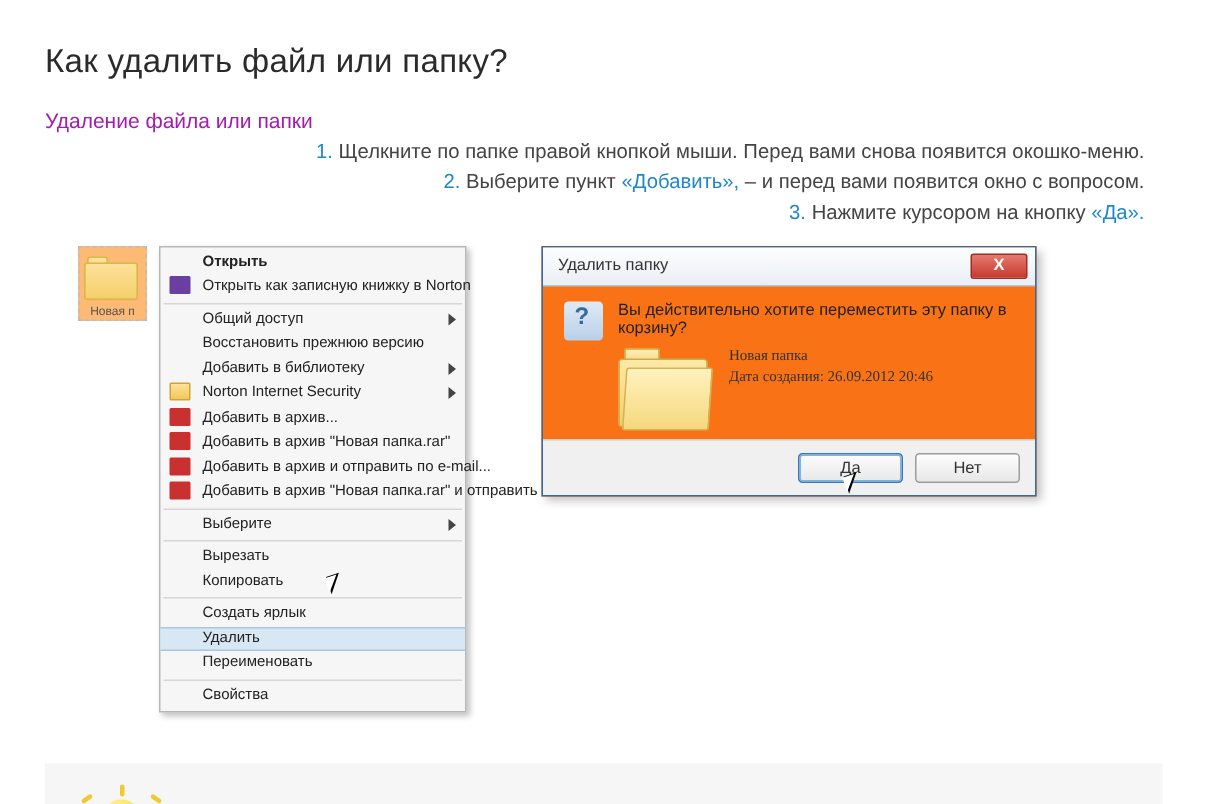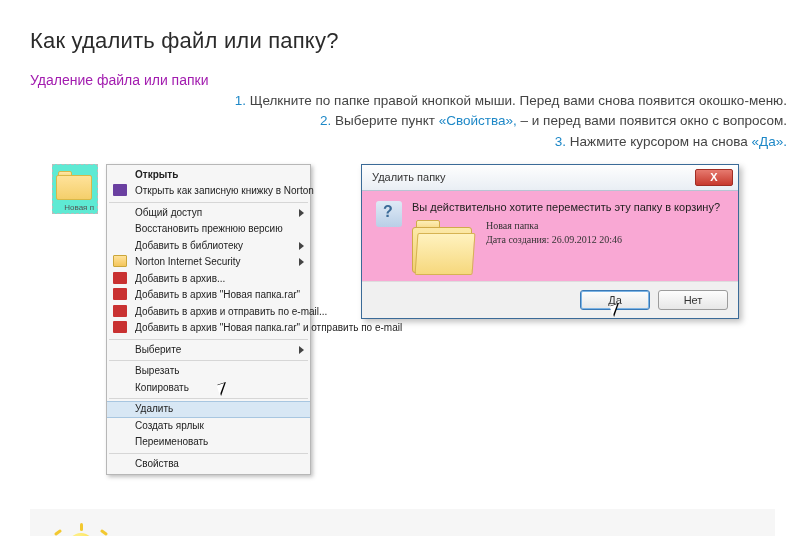--- a/index.html
+++ b/index.html
@@ -1,49 +1,49 @@
 <!DOCTYPE html>
 <html><head>
 <meta charset="utf-8">
 <style>
   * { box-sizing: border-box; margin: 0; padding: 0; }
   body { font-family: Arial, "Helvetica Neue", sans-serif; font-size: 13px; color: #333; background: #fff; width: 805px; }
-  .page { padding: 28px 18px 18px 30px; }
+  .page { padding: 28px 42px 18px 30px; }
   h1 { font-size: 22px; font-weight: 400; color: #2b2b2b; margin-bottom: 18px; letter-spacing: .2px; }
   .subhead { color: #a21caf; font-size: 14px; margin-bottom: 3px; }
   .steps { margin-bottom: 12px; }
   .step { font-size: 13.5px; line-height: 1.5; color: #444; text-align: right; }
   .step .num { color: #1e88c7; }
   .step .kw { color: #1e88c7; }
   .illus { display: flex; gap: 50px; align-items: flex-start; margin-left: 22px; margin-top: 6px; }
 
   
   .left-illus { display: flex; align-items: flex-start; gap: 8px; }
   .folder-thumb { text-align: center; font-size: 8px; color: #555; }
   .folder-thumb .folder-icon { width: 38px; height: 30px; position: relative; margin: 4px 0 2px 0; }
   .folder-thumb .folder-back { position: absolute; top: 4px; left: 0; width: 36px; height: 25px; background: linear-gradient(#ffe29a,#f4cf6b); border: 1px solid #d8b848; border-radius: 2px; }
   .folder-thumb .folder-tab { position: absolute; top: 0; left: 2px; width: 14px; height: 7px; background: linear-gradient(#ffe7a9,#f7d372); border: 1px solid #d8b848; border-radius: 2px 2px 0 0; }
-  .folder-thumb .wrap { border: 1px dashed #bbb; padding: 2px 3px 1px 3px; background: #5eead4; text-align: right; }
+  .folder-thumb .wrap { border: 1px dashed #bbb; padding: 2px 3px 1px 3px; background: #fdba74; }
 
   .context-menu { width: 205px; background: #f6f6f6; border: 1px solid #b7b7b7; box-shadow: 2px 2px 4px rgba(0,0,0,.25); font-size: 10px; color: #222; padding: 2px 0; position: relative; }
   .context-menu .item { padding: 2px 8px 2px 28px; line-height: 1.25; white-space: nowrap; position: relative; }
   .context-menu .item.bold { font-weight: bold; }
   .context-menu .sep { border-top: 1px solid #d6d6d6; margin: 2px 2px; }
   .context-menu .item .mico { position: absolute; left: 6px; top: 1px; width: 14px; height: 12px; }
   .ico-one { background: #6a3fa0; border-radius: 1px; }
   .ico-yellow { background: linear-gradient(#ffe29a,#f4c55a); border: 1px solid #caa63a; border-radius: 1px; }
   .ico-red { background: #c93131; border-radius: 1px; }
   .context-menu .item.hover { background: #d8e7f4; border-top: 1px solid #a8c6e0; border-bottom: 1px solid #a8c6e0; padding-top:1px; padding-bottom:1px; }
   .context-menu .item .arrow { position: absolute; right: 6px; top: 4px; width: 0; height: 0; border-top: 4px solid transparent; border-bottom: 4px solid transparent; border-left: 5px solid #444; }
   .cursor { position: absolute; width: 14px; height: 20px; pointer-events: none; }
   .cursor::before { content: ""; position: absolute; left: 0; top: 0; width: 0; height: 0; border-left: 9px solid #000; border-bottom: 12px solid transparent; transform: rotate(-18deg); }
   .cursor::after { content: ""; position: absolute; left: -1px; top: 1px; width: 0; height: 0; border-left: 8px solid #fff; border-bottom: 10px solid transparent; transform: rotate(-18deg); }
 
   
-  .dialog { width: 378px; border: 1px solid #3a6a97; background: #f9a8d4; box-shadow: 3px 3px 6px rgba(0,0,0,.25); font-size: 10.5px; position: relative; }
+  .dialog { width: 330px; border: 1px solid #3a6a97; background: #f97316; box-shadow: 3px 3px 6px rgba(0,0,0,.25); font-size: 10.5px; position: relative; }
   .dialog .titlebar { display:flex; justify-content: space-between; align-items: center; background: linear-gradient(#fefefe,#e9eef4); border-bottom: 1px solid #b7c4d3; padding: 4px 5px 4px 10px; font-size: 11px; color:#333; }
   .closebtn { width: 38px; height: 17px; background: linear-gradient(#e67a6f,#c7392d); border: 1px solid #a02d24; border-radius: 2px; color:#fff; display:flex; align-items:center; justify-content:center; font-weight: bold; font-size: 11px; }
   .dialog .body { padding: 10px 14px 6px 14px; display:flex; gap: 10px; }
   .dialog .qicon { width: 26px; height: 26px; flex: none; background: linear-gradient(#dfeaf6,#b9cfe7); border-radius: 3px; position: relative; }
   .dialog .qicon::after { content:"?"; position:absolute; left:7px; top:2px; color:#3a6a97; font-weight:bold; font-size:16px; }
   .dialog .body-col { flex: 1; }
   .dialog .msg { font-size: 11px; color:#222; margin-bottom: 6px; }
   .dialog .file-row { display:flex; gap:10px; align-items:flex-start; margin-top: 2px; font-family: Liberation Serif, serif; }
   .big-folder { width: 64px; height: 56px; position:relative; }
   .big-folder .bg-back { position:absolute; top:8px; left:0; width:60px; height:46px; background: linear-gradient(#fce9a8,#f2cf70); border:1px solid #d0ab49; border-radius: 3px; }
@@ -71,26 +71,26 @@
   <h1>Как удалить файл или папку?</h1>
   <div class="subhead">Удаление файла или папки</div>
   <div class="steps">
     <div class="step">
       <span class="num">1.</span>
       <span>Щелкните по папке правой кнопкой мыши. Перед вами снова появится окошко-меню.</span>
     </div>
     <div class="step">
       <span class="num">2.</span>
       <span>Выберите пункт </span>
-      <span class="kw">«Свойства»,</span>
+      <span class="kw">«Добавить»,</span>
       <span> – и перед вами появится окно с вопросом.</span>
     </div>
     <div class="step">
       <span class="num">3.</span>
-      <span>Нажмите курсором на снова </span>
+      <span>Нажмите курсором на кнопку </span>
       <span class="kw">«Да».</span>
     </div>
   </div>
 
   <div class="illus">
 
     <div class="left-illus">
       <div class="folder-thumb">
         <div class="wrap">
           <div class="folder-icon">
@@ -112,22 +112,22 @@
         <div class="item"><span class="mico ico-red"></span><span>Добавить в архив...</span></div>
         <div class="item"><span class="mico ico-red"></span><span>Добавить в архив "Новая папка.rar"</span></div>
         <div class="item"><span class="mico ico-red"></span><span>Добавить в архив и отправить по e-mail...</span></div>
         <div class="item"><span class="mico ico-red"></span><span>Добавить в архив "Новая папка.rar" и отправить по e-mail</span></div>
         <div class="sep"></div>
         <div class="item"><span>Выберите</span><span class="arrow"></span></div>
         <div class="sep"></div>
         <div class="item">Вырезать</div>
         <div class="item">Копировать</div>
         <div class="sep"></div>
+        <div class="item">Создать ярлык</div>
         <div class="item hover">Удалить</div>
-        <div class="item">Создать ярлык</div>
         <div class="item">Переименовать</div>
         <div class="sep"></div>
         <div class="item">Свойства</div>
         <div class="cursor" style="left:112px; top:218px;"></div>
       </div>
     </div>
 
     <div class="dialog">
       <div class="titlebar">
         <span>Удалить папку</span>

